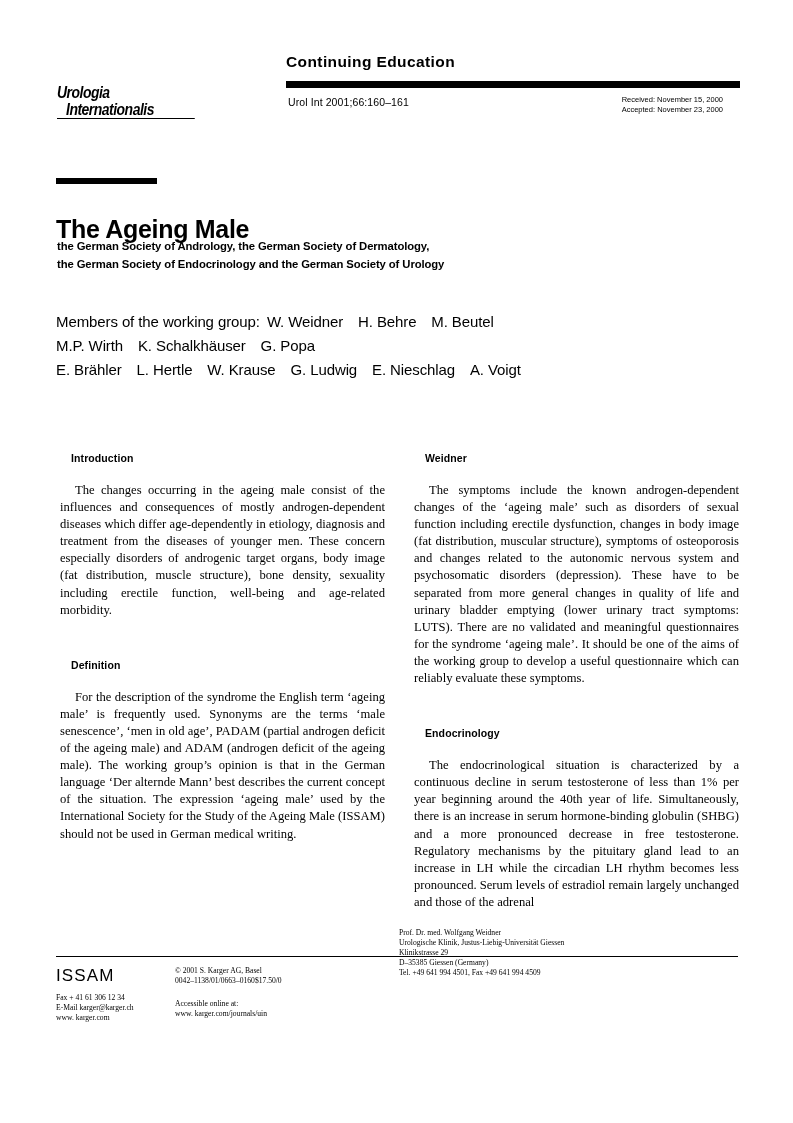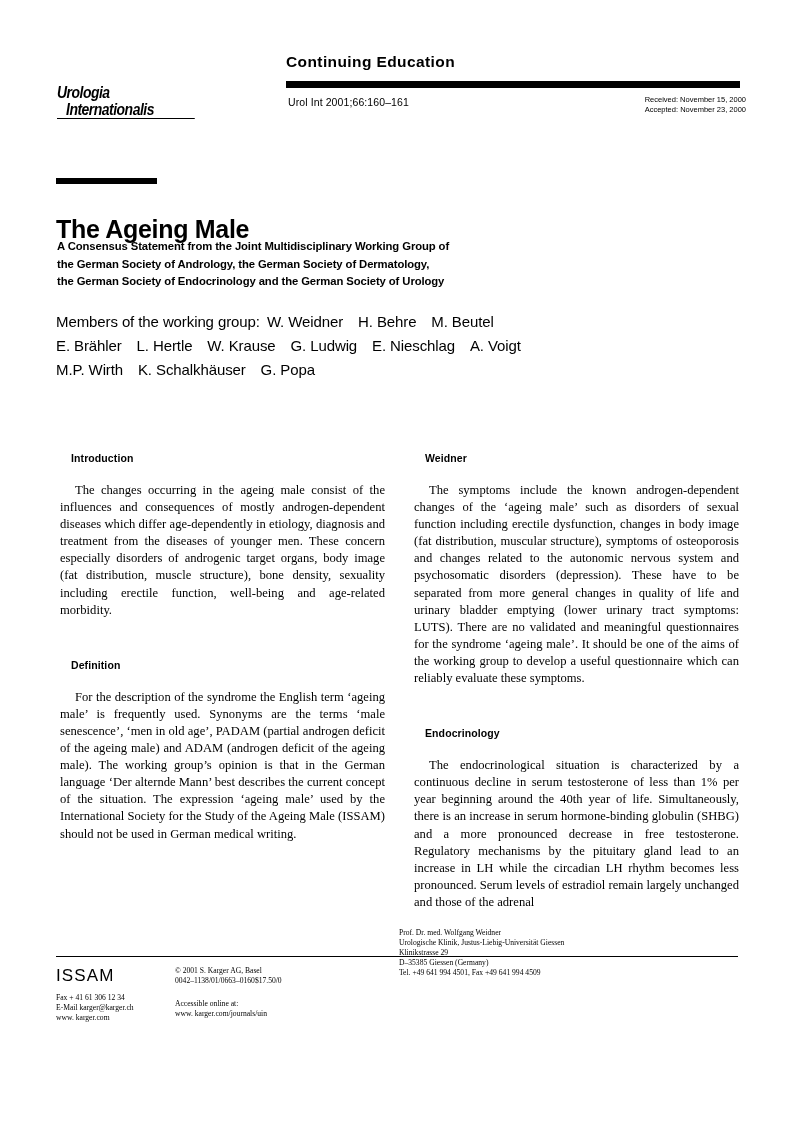--- a/index.html
+++ b/index.html
@@ -65,21 +65,21 @@
   .citation {
     position: absolute;
     left: 288px;
     top: 96px;
     font-family: "Liberation Sans", sans-serif;
     font-size: 10.5px;
     letter-spacing: 0.1px;
   }
   .dates {
     position: absolute;
-    right: 47px;
+    right: 70px;
     top: 95px;
     font-family: "Liberation Sans", sans-serif;
     font-size: 7.5px;
     line-height: 10px;
   }
 
   
   .title-rule {
     position: absolute;
     left: 56px;
@@ -216,29 +216,28 @@
 
   <div class="dates">
     <div>Received: November 15, 2000</div>
     <div>Accepted: November 23, 2000</div>
   </div>
 
   <div class="title-rule"></div>
   <h1 class="article-title">The Ageing Male</h1>
 
   <div class="subtitle">
-    <div>A Consensus Statement from the Joint Multidisciplinary Working Group of</div>
     <div>the German Society of Andrology, the German Society of Dermatology,</div>
     <div>the German Society of Endocrinology and the German Society of Urology</div>
   </div>
 
   <div class="members">
     <div><span>Members of the working group:</span><span class="sp"></span><span>W. Weidner H. Behre M. Beutel</span></div>
+    <div>M.P. Wirth K. Schalkhäuser G. Popa</div>
     <div>E. Brähler L. Hertle W. Krause G. Ludwig E. Nieschlag A. Voigt</div>
-    <div>M.P. Wirth K. Schalkhäuser G. Popa</div>
   </div>
 
   <div class="col col-left">
     <h2 class="sec-head">Introduction</h2>
     <p class="para">The changes occurring in the ageing male consist of the influences and consequences of mostly androgen-dependent diseases which differ age-dependently in etiology, diagnosis and treatment from the diseases of younger men. These concern especially disorders of androgenic target organs, body image (fat distribution, muscle structure), bone density, sexuality including erectile function, well-being and age-related morbidity.</p>
     <h2 class="sec-head">Definition</h2>
     <p class="para">For the description of the syndrome the English term ‘ageing male’ is frequently used. Synonyms are the terms ‘male senescence’, ‘men in old age’, PADAM (partial androgen deficit of the ageing male) and ADAM (androgen deficit of the ageing male). The working group’s opinion is that in the German language ‘Der alternde Mann’ best describes the current concept of the situation. The expression ‘ageing male’ used by the International Society for the Study of the Ageing Male (ISSAM) should not be used in German medical writing.</p>
   </div>
 
   <div class="col col-right">

